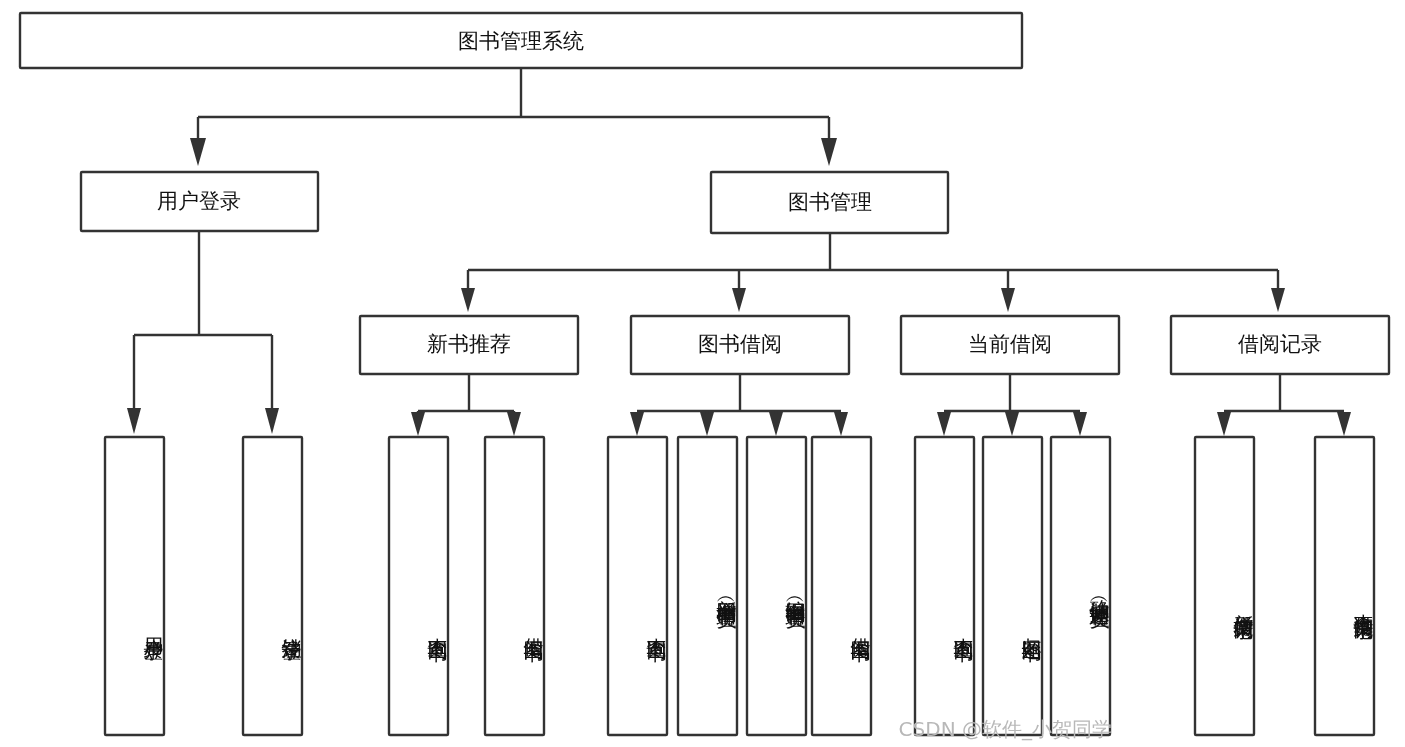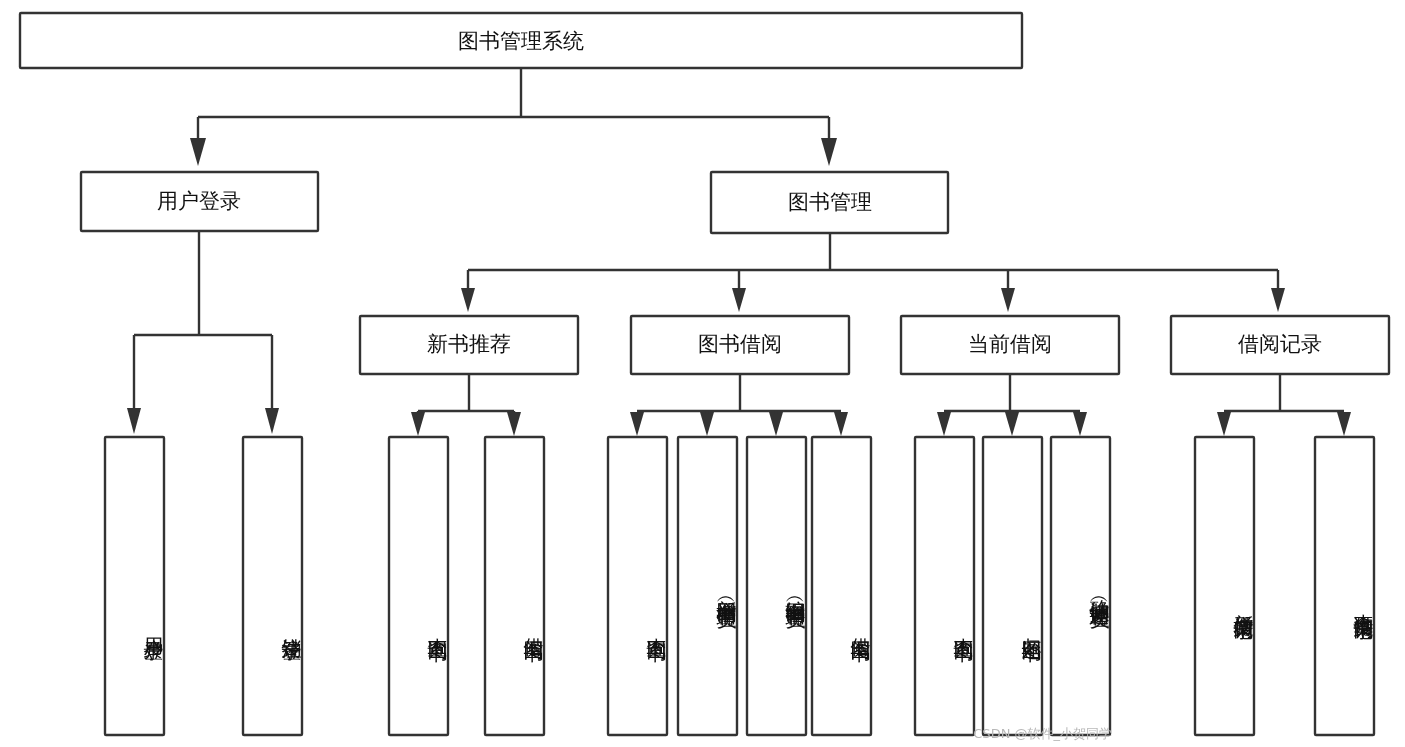--- a/index.html
+++ b/index.html
@@ -61,21 +61,21 @@
     align-items: flex-start;
     justify-content: center;
     white-space: nowrap;
     pointer-events: none;
   }
   .watermark {
     position: absolute;
     right: 9px;
     bottom: 4px;
     font-family: "DejaVu Sans", "Liberation Sans", sans-serif;
-    font-size: 13px;
+    font-size: 20px;
     color: #b8b8b8;
     white-space: nowrap;
   }
 </style>
 </head>
 <body>
 
 <div id="diagram-root">
 
   <svg class="diagram-canvas" viewBox="0 0 1405 747">

